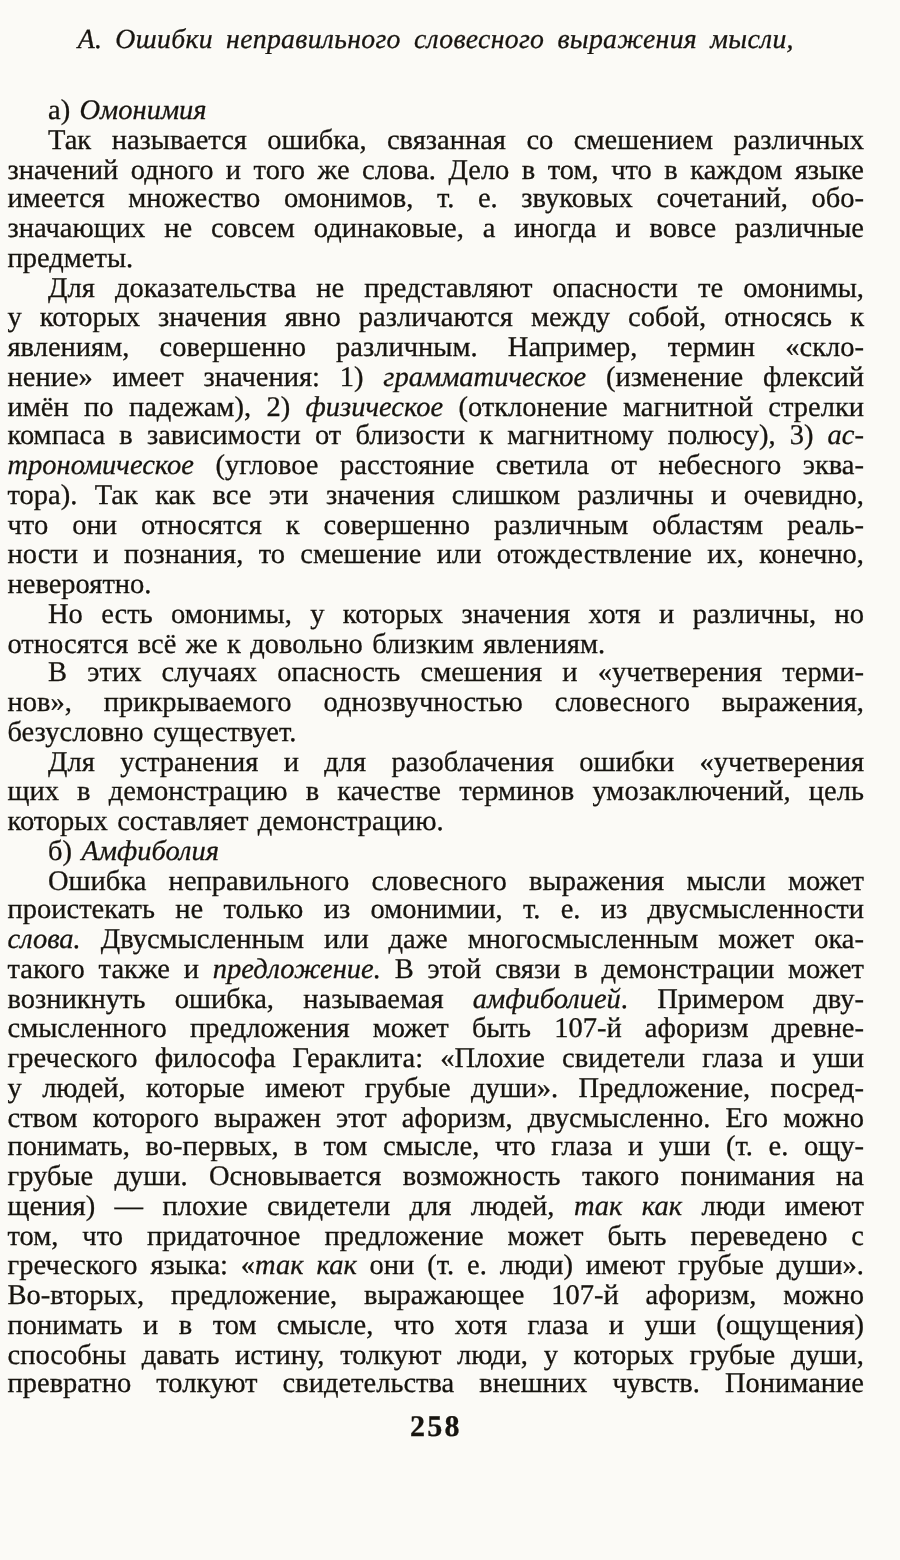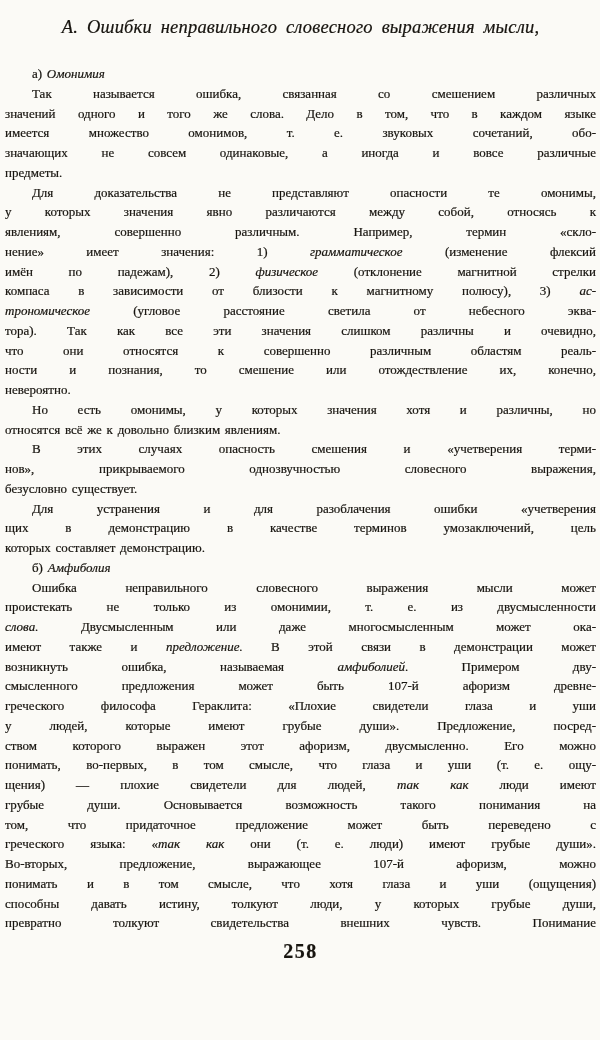--- a/index.html
+++ b/index.html
@@ -4,36 +4,36 @@
 <style>
   html, body { margin: 0; padding: 0; }
   body {
     width: 600px; height: 1040px;
     background: #fbfaf6;
     overflow: hidden;
   }
   .page {
     box-sizing: border-box;
     width: 600px; height: 1040px;
-    padding: 8px 4px 0 5px;
+    padding: 8px 24px 0 5px;
     font-family: "Liberation Serif", "DejaVu Serif", serif;
     color: #17140f;
     -webkit-text-stroke: 0.2px currentColor;
   }
   .heading {
     text-align: center;
     font-style: italic;
     font-size: 18.5px;
     line-height: 26px;
     word-spacing: 4px;
     letter-spacing: 0.2px;
     margin: 6px 0 16px 0;
   }
   .content {
-    font-size: 13px;
+    font-size: 19px;
     line-height: 19.75px;
     word-spacing: 1.5px;
     margin-top: 24px;
   }
   .line {
     text-align: justify;
     text-align-last: justify;
   }
   .line.end, .line.sub { text-align-last: left; }
   .line.ind { text-indent: 27px; }
@@ -91,29 +91,29 @@
         <div class="line"><span>щих в демонстрацию в качестве терминов умозаключений, цель</span></div>
         <div class="line end"><span>которых составляет демонстрацию.</span></div>
       </div>
       <div class="block">
         <div class="line ind end sub"><span>б) </span><em>Амфиболия</em></div>
       </div>
       <div class="block">
         <div class="line ind"><span>Ошибка неправильного словесного выражения мысли может</span></div>
         <div class="line"><span>проистекать не только из омонимии, т. е. из двусмысленности</span></div>
         <div class="line"><em>слова.</em><span> Двусмысленным или даже многосмысленным может ока-</span></div>
-        <div class="line"><span>имеют также и </span><em>предложение.</em><span> В этой связи в демонстрации может</span></div>
+        <div class="line"><span>такого также и </span><em>предложение.</em><span> В этой связи в демонстрации может</span></div>
         <div class="line"><span>возникнуть ошибка, называемая </span><em>амфиболией</em><span>. Примером дву-</span></div>
         <div class="line"><span>смысленного предложения может быть 107-й афоризм древне-</span></div>
         <div class="line"><span>греческого философа Гераклита: «Плохие свидетели глаза и уши</span></div>
         <div class="line"><span>у людей, которые имеют грубые души». Предложение, посред-</span></div>
         <div class="line"><span>ством которого выражен этот афоризм, двусмысленно. Его можно</span></div>
         <div class="line"><span>понимать, во-первых, в том смысле, что глаза и уши (т. е. ощу-</span></div>
+        <div class="line"><span>грубые души. Основывается возможность такого понимания на</span></div>
         <div class="line"><span>щения) — плохие свидетели для людей, </span><em>так как</em><span> люди имеют</span></div>
-        <div class="line"><span>грубые души. Основывается возможность такого понимания на</span></div>
         <div class="line"><span>том, что придаточное предложение может быть переведено с</span></div>
         <div class="line"><span>греческого языка: «</span><em>так как</em><span> они (т. е. люди) имеют грубые души».</span></div>
         <div class="line"><span>Во-вторых, предложение, выражающее 107-й афоризм, можно</span></div>
         <div class="line"><span>понимать и в том смысле, что хотя глаза и уши (ощущения)</span></div>
         <div class="line"><span>способны давать истину, толкуют люди, у которых грубые души,</span></div>
         <div class="line"><span>превратно толкуют свидетельства внешних чувств. Понимание</span></div>
       </div>
     </div>
   <div class="footer">
     <span class="pagenum">258</span>

